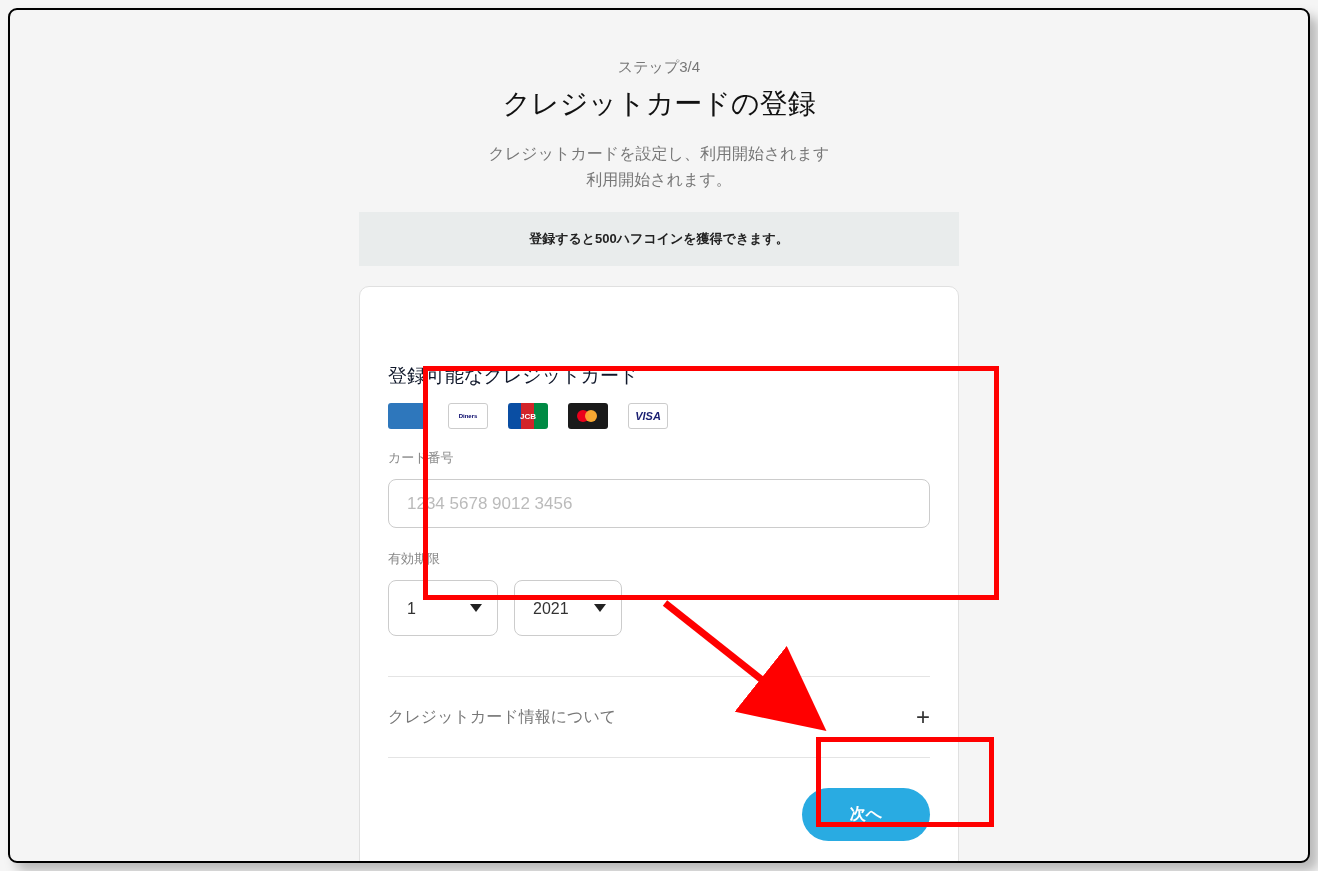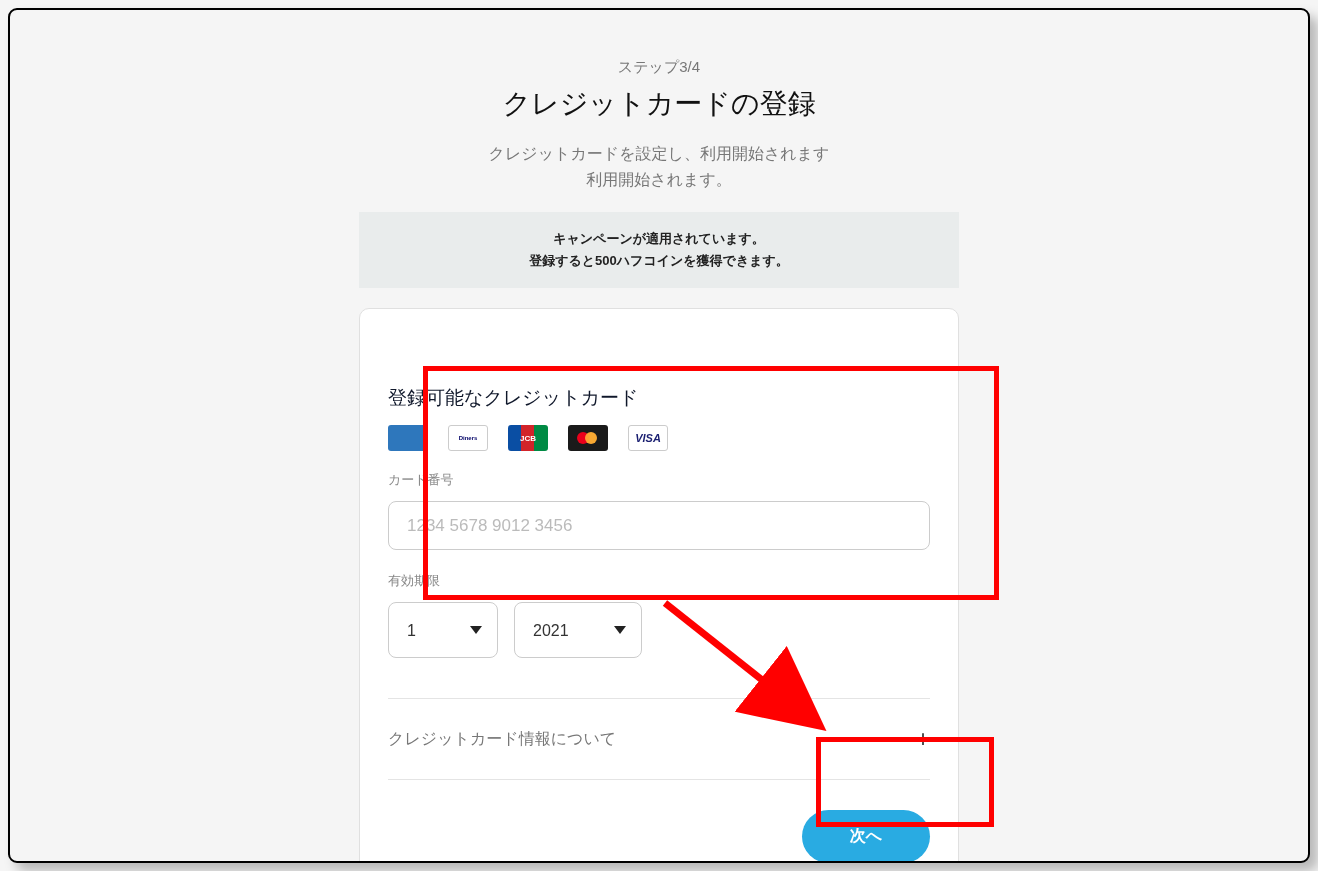--- a/index.html
+++ b/index.html
@@ -141,21 +141,21 @@
       height: 56px;
       border: 1px solid #ccc;
       border-radius: 8px;
       background: #fff;
       font-size: 16px;
       color: #333;
       padding: 0 44px 0 18px;
       cursor: pointer;
     }
     .expiry-month { width: 110px; }
-    .expiry-year { width: 128px; }
+    .expiry-year { width: 108px; }
     .select-caret {
       position: absolute;
       right: 16px;
       top: 50%;
       transform: translateY(-50%);
       pointer-events: none;
       width: 0; height: 0;
       border-left: 6px solid transparent;
       border-right: 6px solid transparent;
       border-top: 8px solid #222;
@@ -210,21 +210,20 @@
   <div class="header">
     <div class="step-label">ステップ3/4</div>
     <h1 class="title">クレジットカードの登録</h1>
     <div class="subtitle">
       <div>クレジットカードを設定し、利用開始されます</div>
       <div>利用開始されます。</div>
     </div>
   </div>
 
   <div class="campaign-banner">
-    <div>キャンペーンが適用されています。</div>
     <div>登録すると500ハフコインを獲得できます。</div>
   </div>
 
   <div class="card-panel">
     <div class="accepted-label">登録可能なクレジットカード</div>
     <div class="card-logos">
       <div class="card-logo logo-amex"></div>
       <div class="card-logo logo-diners">Diners</div>
       <div class="card-logo logo-jcb">JCB</div>
       <div class="card-logo logo-mastercard"></div>

